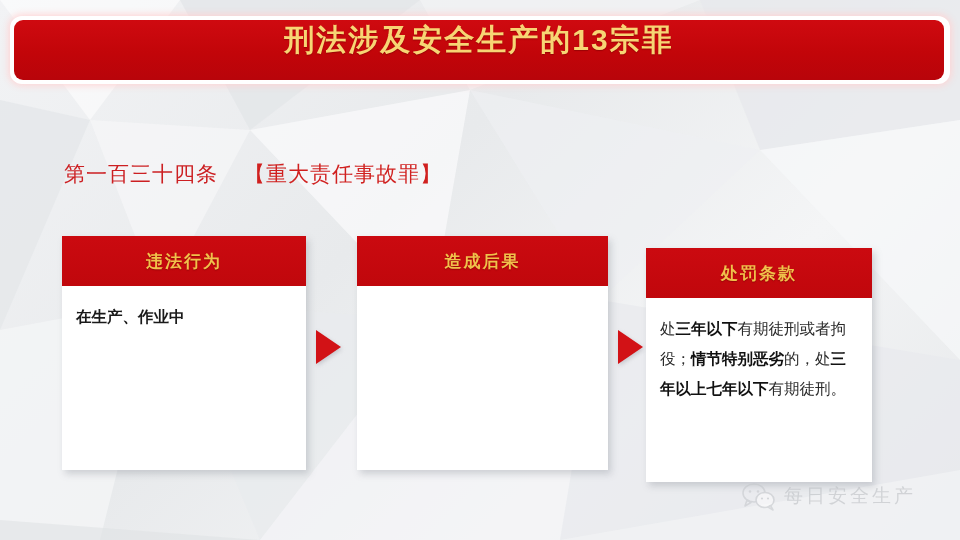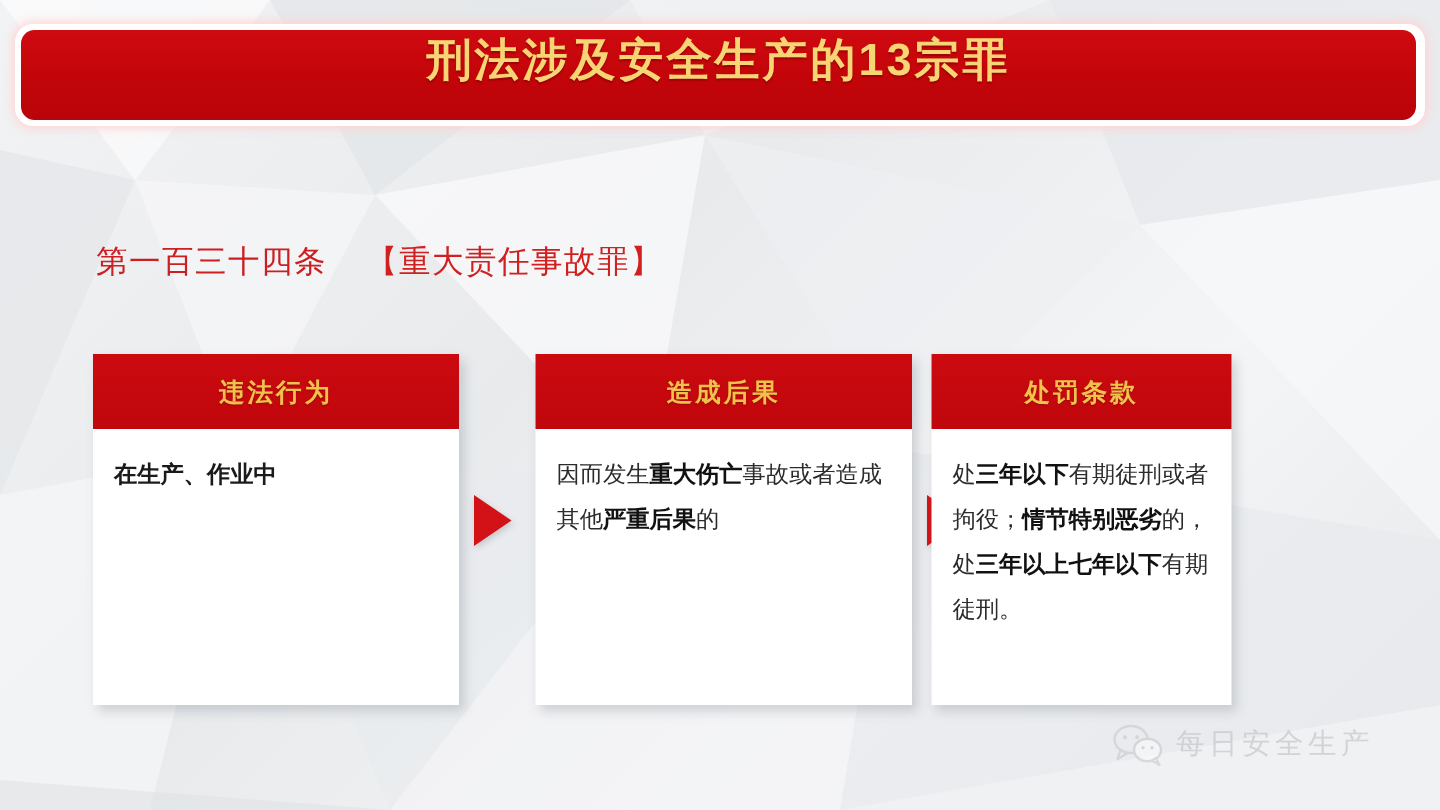--- a/index.html
+++ b/index.html
@@ -88,21 +88,21 @@
 
   
   .card {
     position: absolute;
     top: 236px;
     background: #ffffff;
     box-shadow: 3px 4px 7px rgba(120, 125, 135, 0.30);
   }
   .card-1 { left: 62px;  width: 244px; height: 234px; }
   .card-2 { left: 357px; width: 251px; height: 234px; }
-  .card-3 { left: 621px; width: 200px; height: 234px; }
+  .card-3 { left: 646px; width: 226px; height: 234px; margin-top: 12px; }
 
   .card-header {
     height: 50px;
     background: linear-gradient(180deg, #cb0a10 0%, #c0070c 100%);
     display: flex;
     align-items: center;
     justify-content: center;
     text-align: center;
   }
   .card-header-text {
@@ -198,21 +198,20 @@
       <div class="line">在生产、作业中</div>
     </div>
   </div>
 
   <div class="arrow arrow-1"></div>
 
   <div class="card card-2">
     <div class="card-header">
       <span class="card-header-text">造成后果</span>
     </div>
-    <div class="card-body"><span>因而发生</span><span class="b">重大伤亡</span><span>事故或者造成其他</span><span class="b">严重后果</span><span>的</span></div>
   </div>
 
   <div class="arrow arrow-2"></div>
 
   <div class="card card-3">
     <div class="card-header">
       <span class="card-header-text">处罚条款</span>
     </div>
     <div class="card-body"><span>处</span><span class="b">三年以下</span><span>有期徒刑或者拘役；</span><span class="b">情节特别恶劣</span><span>的，处</span><span class="b">三年以上七年以下</span><span>有期徒刑。</span></div>
   </div>

